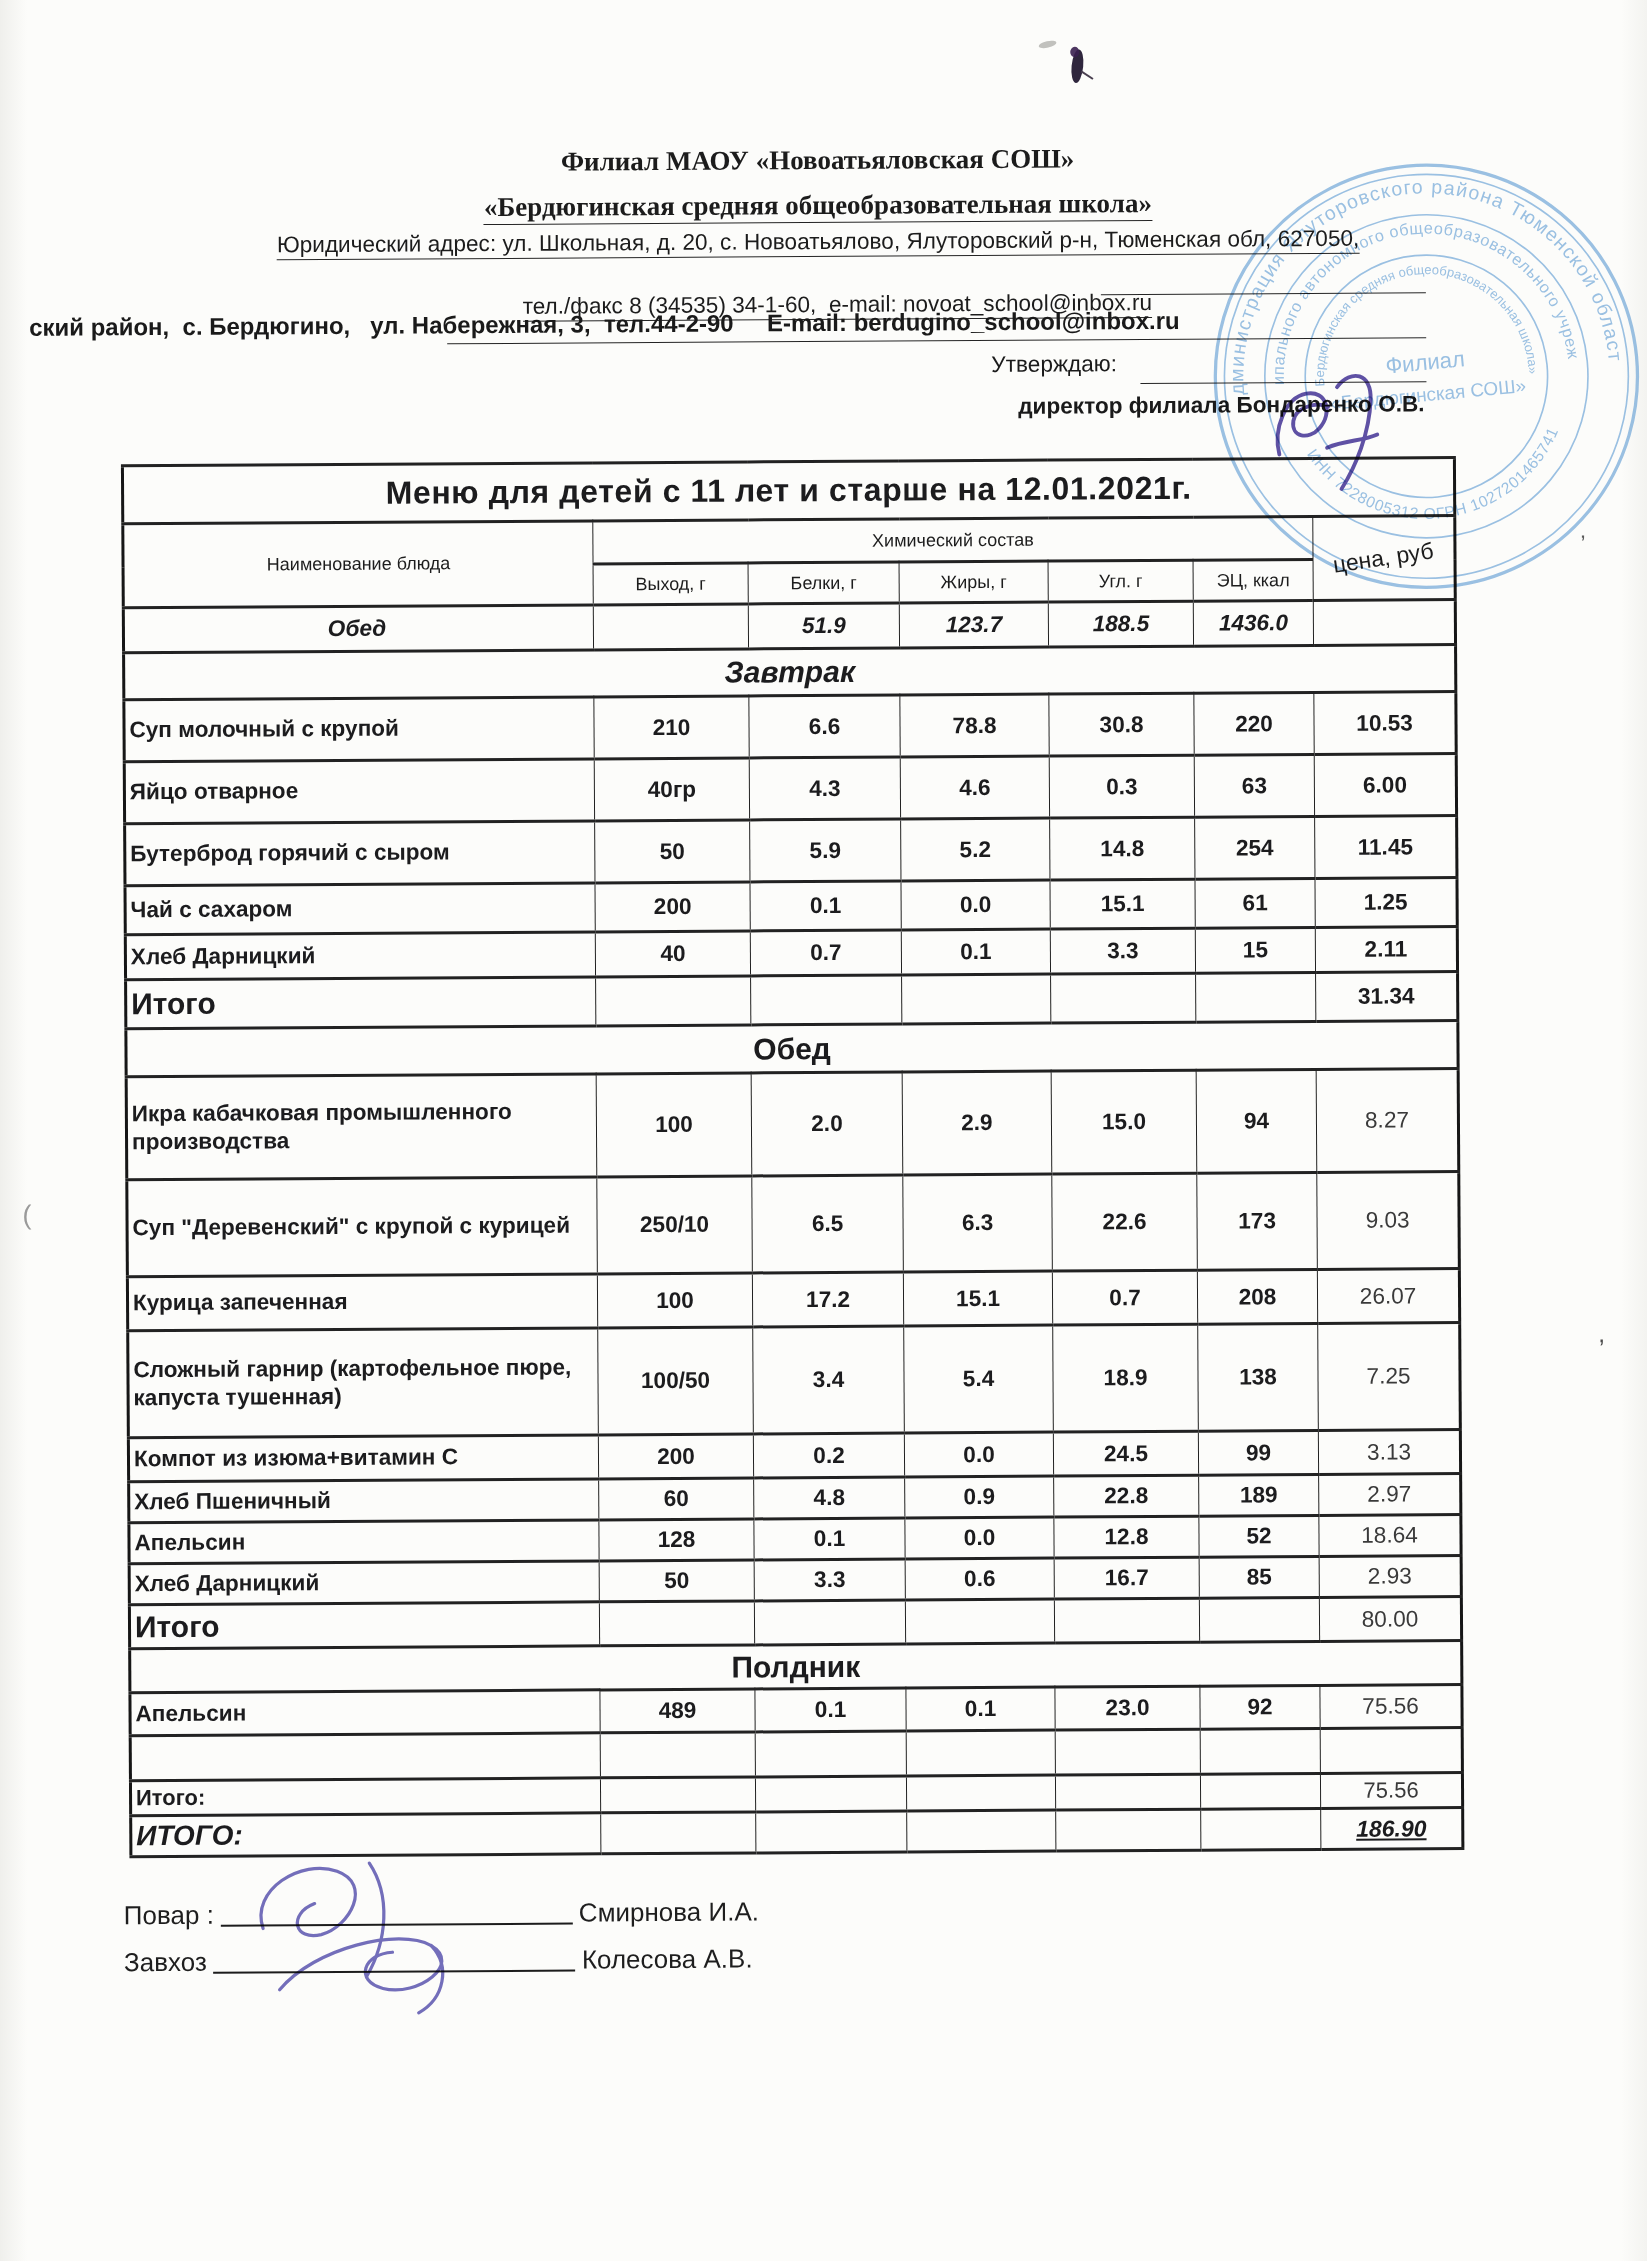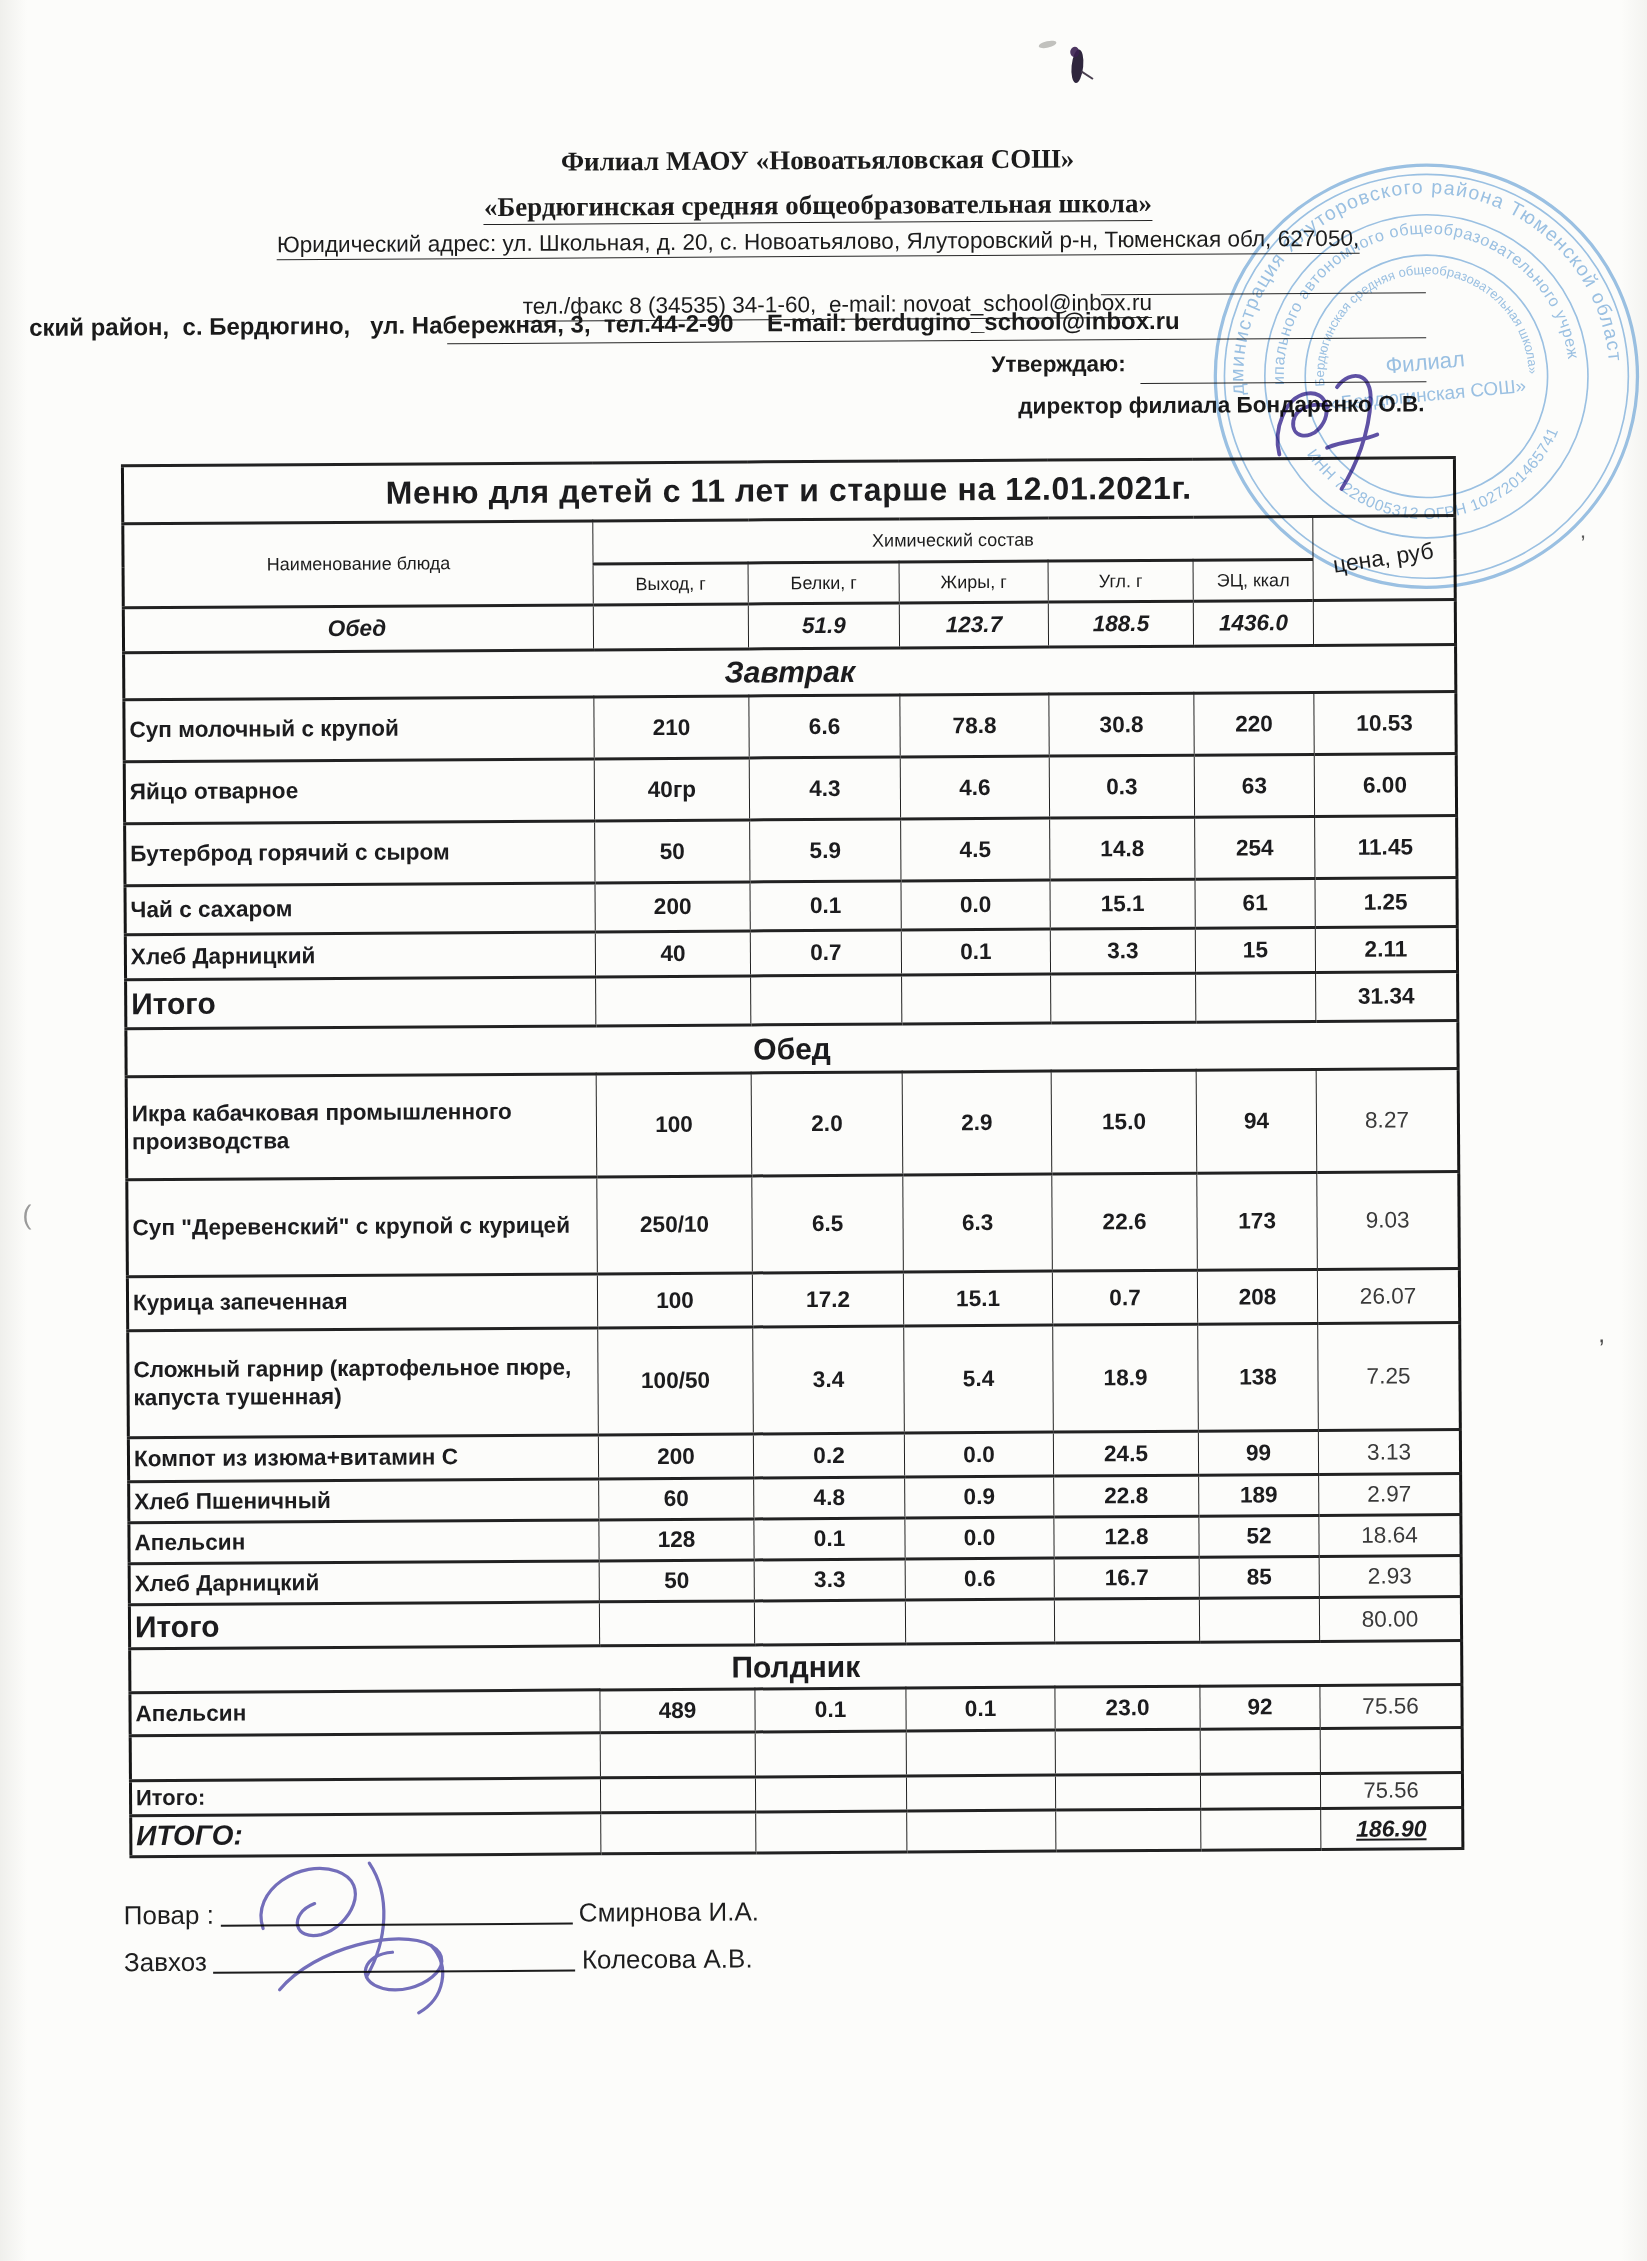--- a/index.html
+++ b/index.html
@@ -8,21 +8,21 @@
         background:linear-gradient(90deg,#efefec 0px,#fcfcfa 27px,#fcfcfa 1621px,#f3f3f0 1647px);}
   .tilt{position:absolute;inset:0;transform:rotate(-0.35deg);transform-origin:50% 50%;}
 
   
   .hline{position:absolute;left:0;right:0;text-align:center;color:#1c1c1c;}
   .serifline{font-family:"Liberation Serif",serif;font-weight:bold;font-size:27px;}
   .u{border-bottom:1.9px solid #242424;padding-bottom:1.9px;}
   .addr{font-size:22.6px;font-weight:400;}
   .line5{position:absolute;left:34px;top:309px;font-size:24px;font-weight:bold;white-space:pre;color:#1a1a1a;}
   .tail-line{position:absolute;border-top:1.9px solid #242424;height:0;}
-  .approve{position:absolute;left:996px;top:353px;font-size:22.6px;font-weight:bold;color:#1a1a1a;}
+  .approve{position:absolute;left:996px;top:353px;font-size:22.6px;font-weight:normal;color:#1a1a1a;}
   .director{position:absolute;right:218px;top:395px;font-size:22.6px;font-weight:bold;color:#1a1a1a;}
 
   
   table.menu{position:absolute;left:125px;top:460px;width:1332px;border-collapse:collapse;table-layout:fixed;
              background:transparent;color:#1c1c1e;}
   table.menu td{border:1.9px solid #222;border-top-width:3.2px;border-bottom-width:3.2px;
                 vertical-align:middle;padding:1.3px 3.9px;overflow:hidden;}
   table.menu{border:3.2px solid #161616;}
   .title-cell{font-size:32px;font-weight:bold;text-align:center;letter-spacing:0.6px;}
   .hcell{font-size:18px;font-weight:400;text-align:center;color:#1d1d1d;}
@@ -140,21 +140,21 @@
         <td class="r-num">4.3</td>
         <td class="r-num">4.6</td>
         <td class="r-num">0.3</td>
         <td class="r-num">63</td>
         <td class="r-num">6.00</td>
       </tr>
       <tr style="height:62px">
         <td class="r-name">Бутерброд горячий с сыром</td>
         <td class="r-num">50</td>
         <td class="r-num">5.9</td>
-        <td class="r-num">4.5</td>
+        <td class="r-num">5.2</td>
         <td class="r-num">14.8</td>
         <td class="r-num">254</td>
         <td class="r-num">11.45</td>
       </tr>
       <tr style="height:49px">
         <td class="r-name">Чай с сахаром</td>
         <td class="r-num">200</td>
         <td class="r-num">0.1</td>
         <td class="r-num">0.0</td>
         <td class="r-num">15.1</td>

